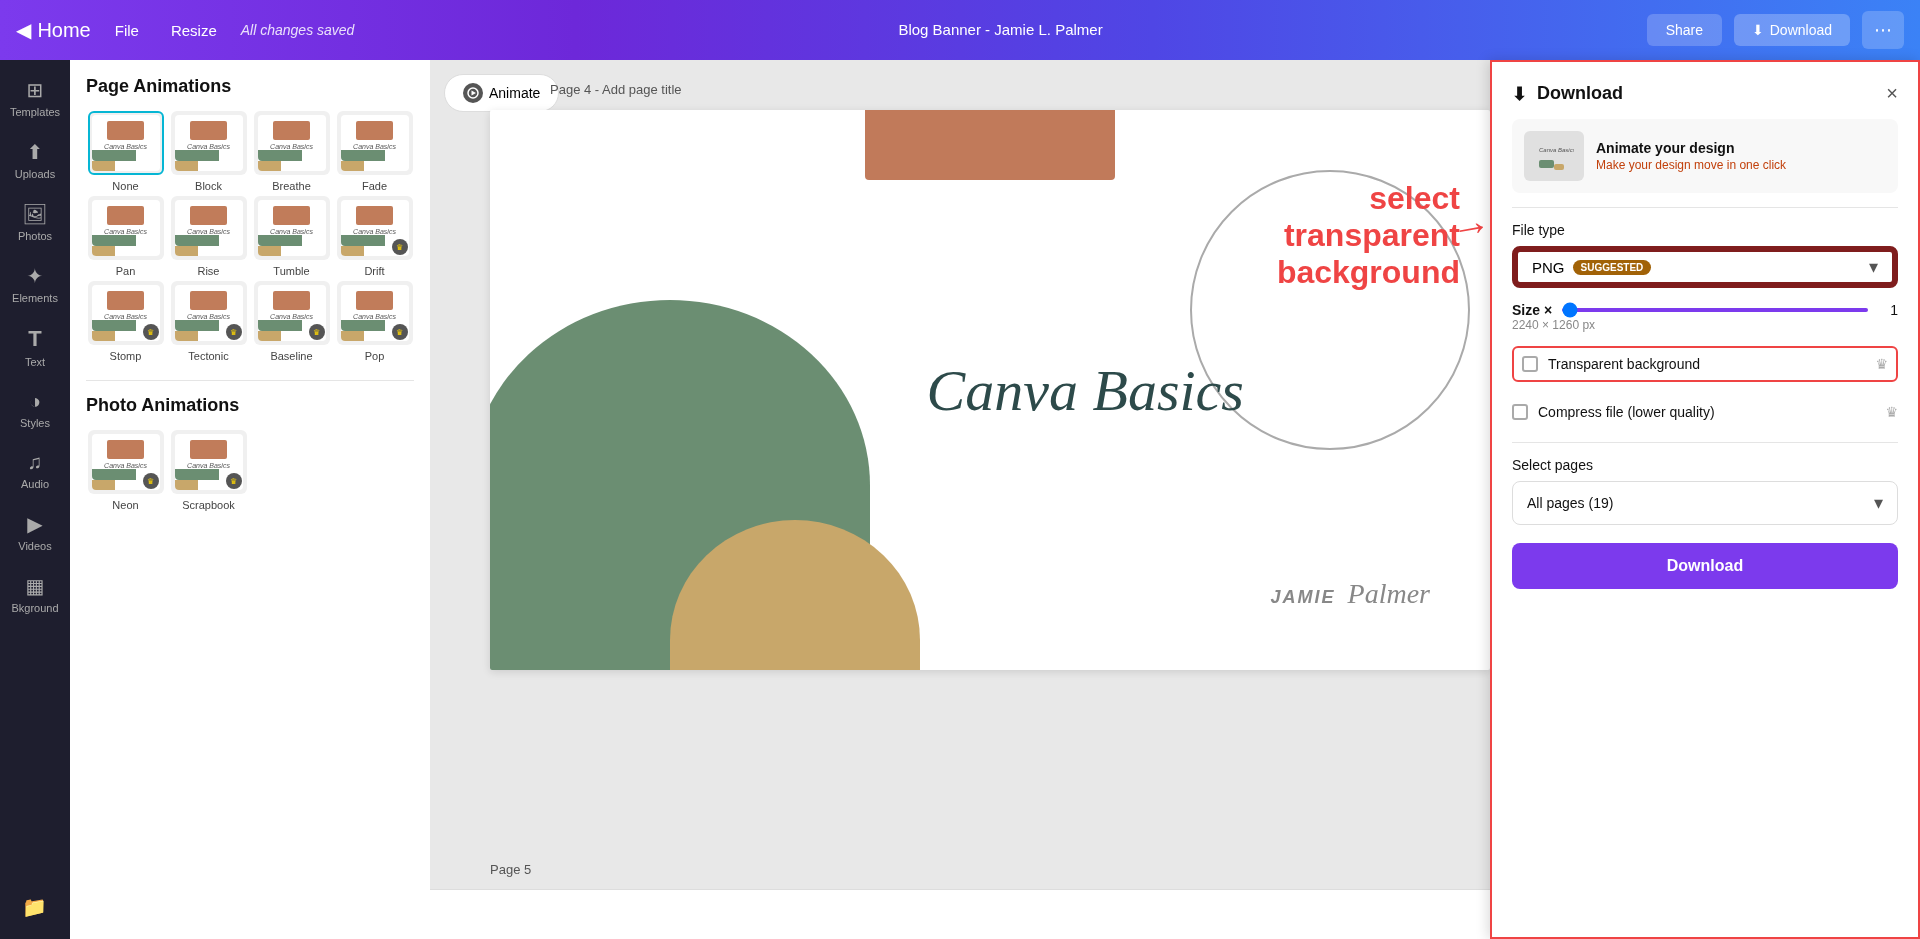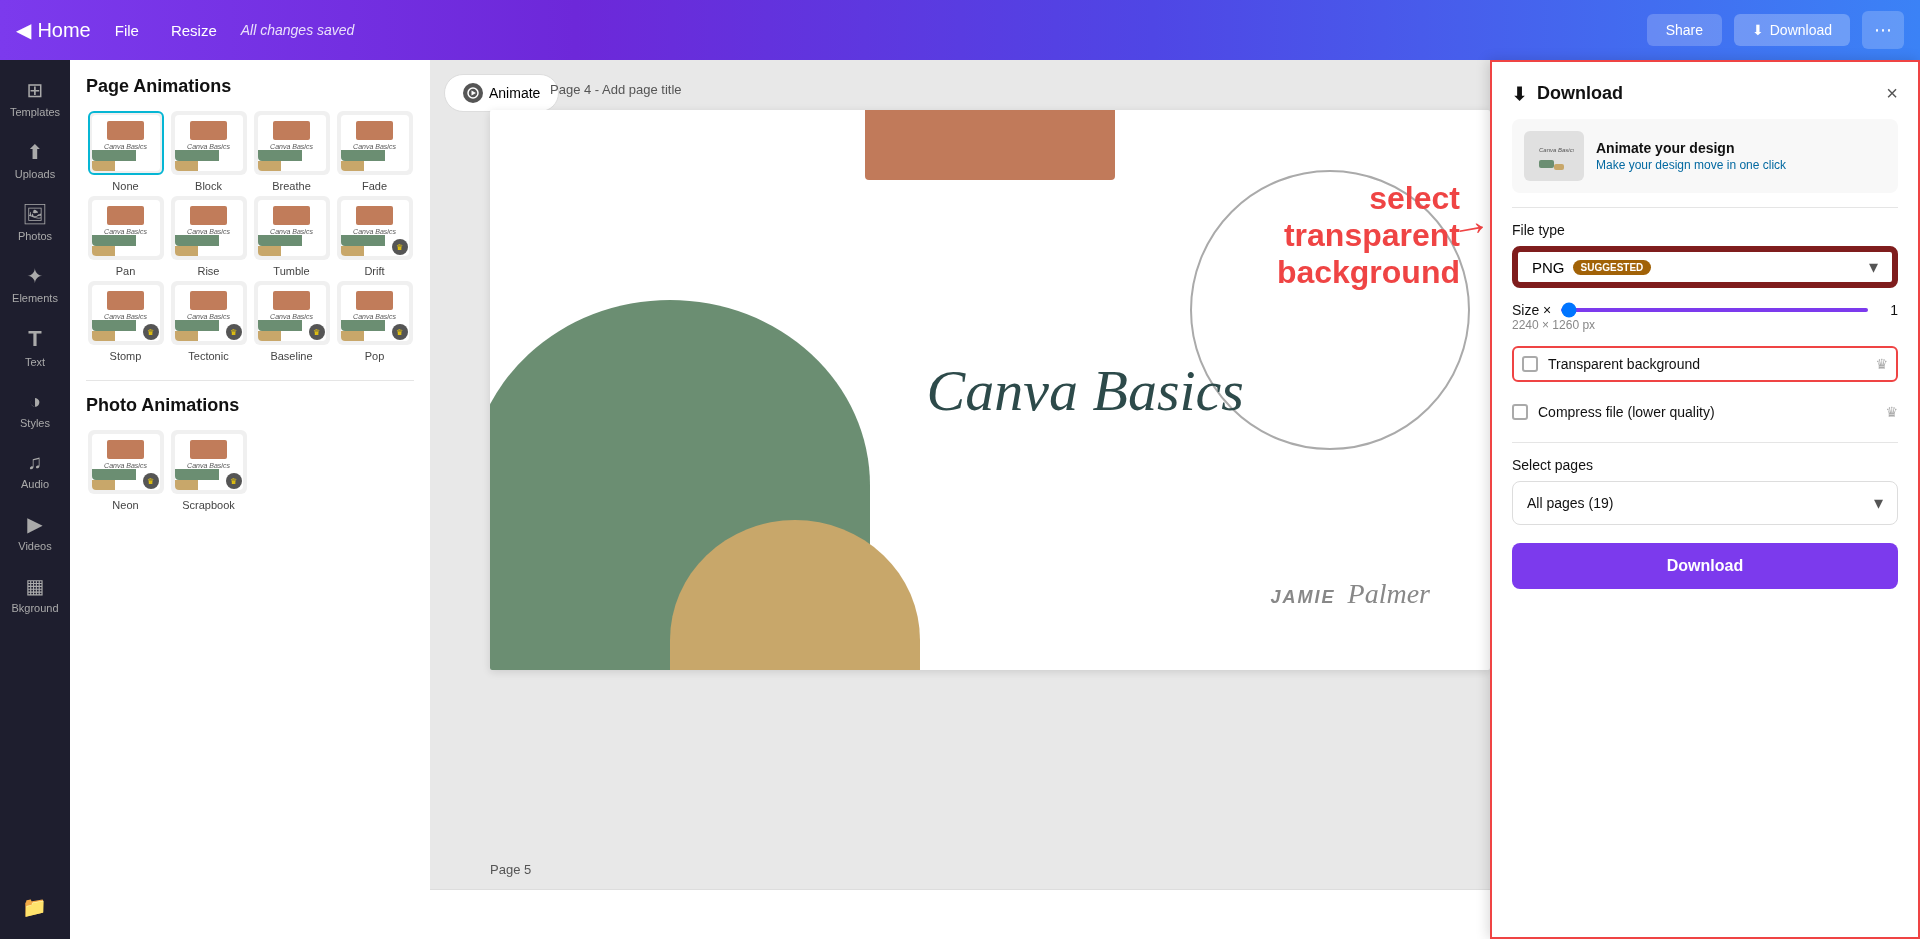--- a/index.html
+++ b/index.html
@@ -94,31 +94,31 @@
       border: 2px solid #ef4444; padding: 20px;
       display: flex; flex-direction: column; gap: 14px;
     }
     .panel-header { display: flex; align-items: center; justify-content: space-between; }
     .panel-header-title { display: flex; align-items: center; gap: 10px; font-size: 18px; font-weight: 600; color: #111; }
     .close-btn { background: none; border: none; font-size: 20px; cursor: pointer; color: #555; }
 
     .animate-promo { display: flex; align-items: center; gap: 12px; background: #f8f8f8; border-radius: 8px; padding: 12px; }
     .promo-thumb { width: 60px; height: 50px; background: #e0e0e0; border-radius: 6px; display: flex; align-items: center; justify-content: center; font-size: 22px; }
     .promo-text h4 { font-size: 14px; font-weight: 600; color: #111; }
-    .promo-text p { font-size: 12px; color: #0369a1; margin-top: 2px; }
+    .promo-text p { font-size: 12px; color: #c2410c; margin-top: 2px; }
 
     .divider { border: none; border-top: 1px solid #e5e5e5; }
 
     .field-label { font-size: 14px; font-weight: 400; color: #111; }
     .file-type-select { display: flex; align-items: center; justify-content: space-between; border: 6px solid #7f1d1d; border-radius: 8px; padding: 4px 14px; cursor: pointer; }
     .file-type-left { display: flex; align-items: center; gap: 8px; font-size: 15px; font-weight: 500; }
     .suggested-badge { background: #a16207; color: white; font-size: 10px; font-weight: 700; padding: 2px 8px; border-radius: 12px; text-transform: uppercase; }
 
     .size-row { display: flex; align-items: center; gap: 10px; }
-    .size-label { font-size: 14px; color: #111; font-weight: 400; }
+    .size-label { font-size: 14px; color: #111; font-weight: 700; }
     .size-slider { flex: 1; -webkit-appearance: none; height: 4px; background: #7c3aed; border-radius: 2px; outline: none; }
     .size-value { font-size: 14px; color: #111; min-width: 20px; text-align: right; }
     .size-dims { font-size: 12px; color: #888; }
 
     .checkbox-row { display: flex; align-items: center; gap: 10px; padding: 8px 0; }
     .checkbox-row.highlighted { border: 2px solid #ef4444; border-radius: 6px; padding: 8px; background: #fff; }
     .custom-checkbox { width: 16px; height: 16px; border: 2px solid #aaa; border-radius: 3px; background: white; cursor: pointer; flex-shrink: 0; }
     .checkbox-label { font-size: 14px; color: #111; }
     .pro-icon { color: #aaa; font-size: 14px; margin-left: auto; }
 
@@ -137,20 +137,23 @@
 
 <div class="topbar">
   <div class="topbar-left">
     <button class="back-btn">
       <span>◀</span>
       <span>Home</span>
     </button>
     <button class="topbar-nav-item">File</button>
     <button class="topbar-nav-item">Resize</button>
     <span class="all-changes">All changes saved</span>
+  </div>
+  <div class="topbar-center">
+    <span class="doc-title">Blog Banner  -  Jamie L. Palmer</span>
   </div>
   <div class="topbar-right">
     <button class="share-btn">Share</button>
     <button class="download-btn-top">
       <span>⬇</span>
       <span>Download</span>
     </button>
     <button class="more-btn">⋯</button>
   </div>
 </div>

